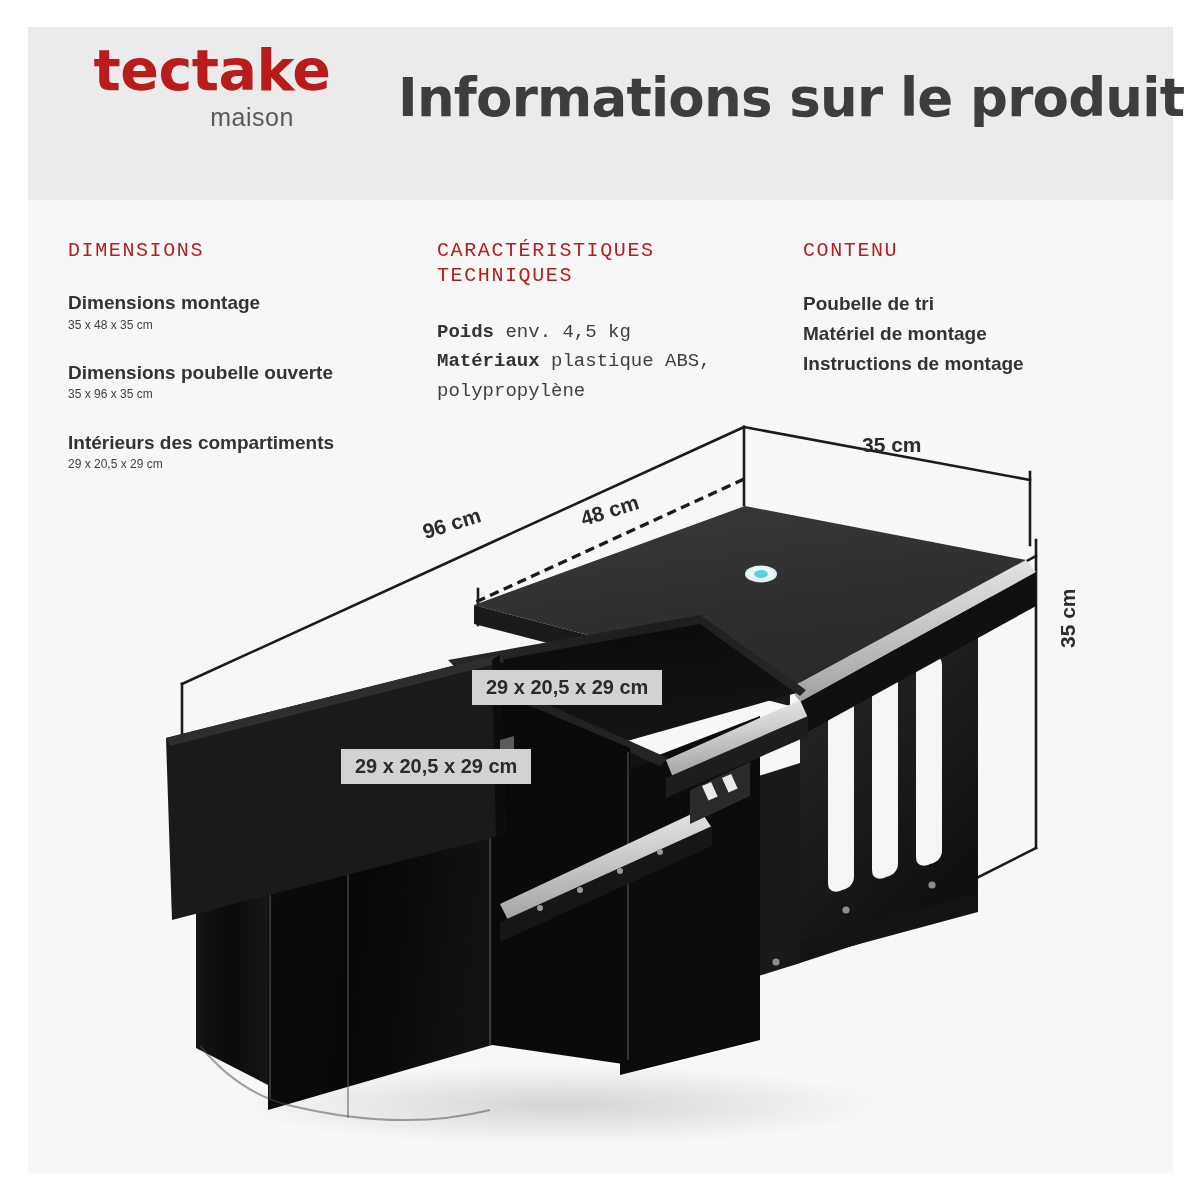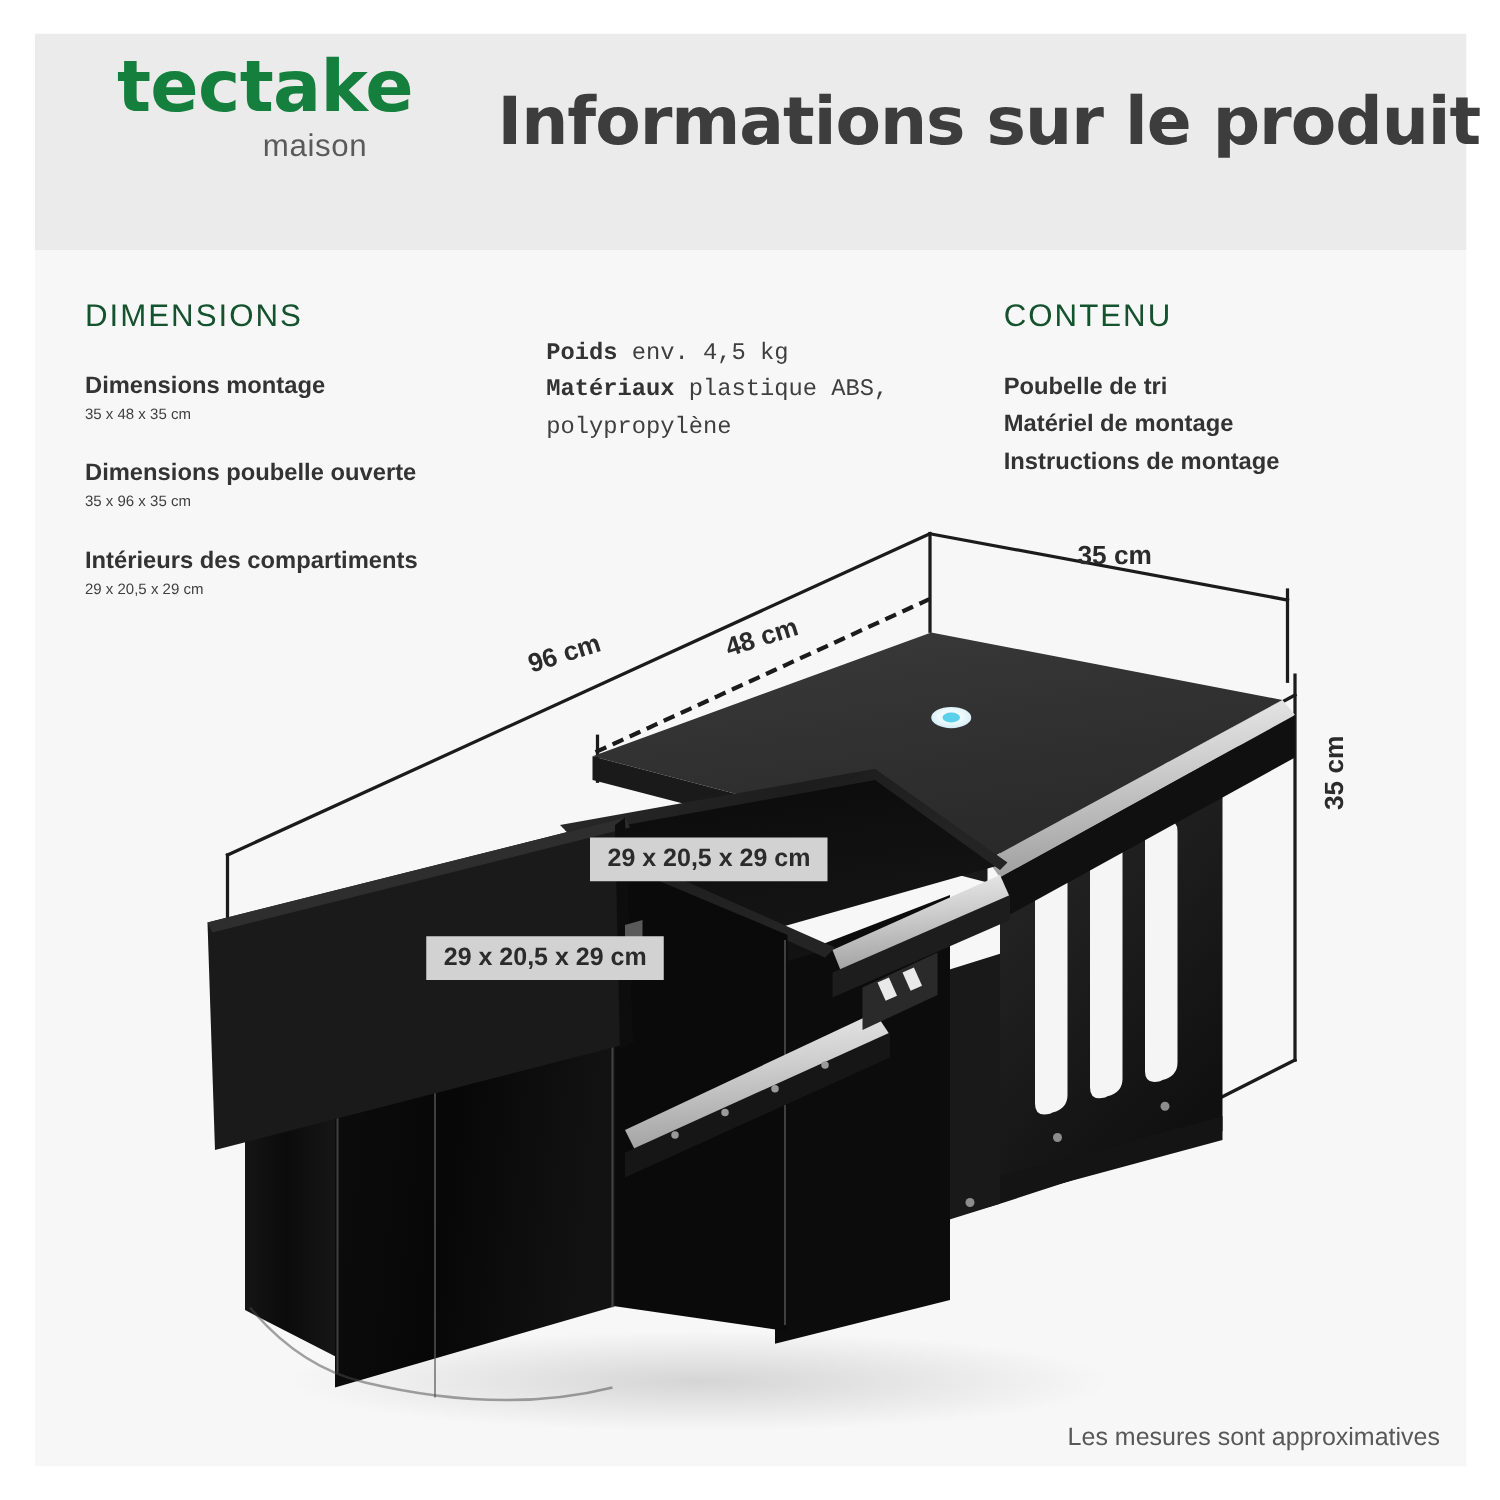--- a/index.html
+++ b/index.html
@@ -31,21 +31,21 @@
     left: 62px;
     top: 42px;
     width: 300px;
     text-align: center;
   }
   .logo-word {
     font-family: "DejaVu Sans", sans-serif;
     font-size: 57px;
     font-weight: 700;
     letter-spacing: -0.5px;
-    color: #15803d;
+    color: #b91c1c;
     line-height: 1;
   }
   .logo-sub {
     font-family: "Liberation Sans", sans-serif;
     font-size: 25px;
     font-weight: 400;
     color: #5a5a5a;
     letter-spacing: 0.5px;
     margin-top: 6px;
     margin-left: 80px;
@@ -74,25 +74,25 @@
     height: 973px;
     background: #f7f7f7;
   }
 
   
   .col {
     position: absolute;
     color: #3a3a3a;
   }
   .col-heading {
-    font-family: Liberation Sans, sans-serif;
-    font-size: 25px;
+    font-family: Liberation Mono, monospace;
+    font-size: 20px;
     font-weight: 400;
     letter-spacing: 1.6px;
-    color: #14532d;
+    color: #b91c1c;
     line-height: 1.25;
     margin: 0 0 26px 0;
   }
   .spec-group { margin-bottom: 25px; }
   .spec-title {
     font-family: "Liberation Sans", sans-serif;
     font-size: 19px;
     font-weight: 700;
     color: #333333;
     line-height: 1.45;
@@ -203,20 +203,21 @@
       <div class="spec-value">35 x 96 x 35 cm</div>
     </div>
 
     <div class="spec-group">
       <div class="spec-title">Intérieurs des compartiments</div>
       <div class="spec-value">29 x 20,5 x 29 cm</div>
     </div>
   </div>
 
   <div class="col" id="col-specs">
+    <div class="col-heading">CARACTÉRISTIQUES TECHNIQUES</div>
 
     <div style="margin-top:30px;">
       <div class="spec-line">
         <b>Poids</b> 
         <span>env. 4,5 kg</span>
       </div>
       <div class="spec-line">
         <b>Matériaux</b> 
         <span>plastique ABS, polypropylène</span>
       </div>
@@ -398,15 +399,14 @@
   </svg>
 
   <div class="dim-text" id="dim-96">96 cm</div>
   <div class="dim-text" id="dim-48">48 cm</div>
   <div class="dim-text" id="dim-35t">35 cm</div>
   <div class="dim-text" id="dim-35r">35 cm</div>
 
   <div class="dim-badge" id="badge-upper">29 x 20,5 x 29 cm</div>
   <div class="dim-badge" id="badge-lower">29 x 20,5 x 29 cm</div>
 
-  <div class="footer-note">Les mesures sont approximatives</div>
 
 </div>
 
 </body></html>

